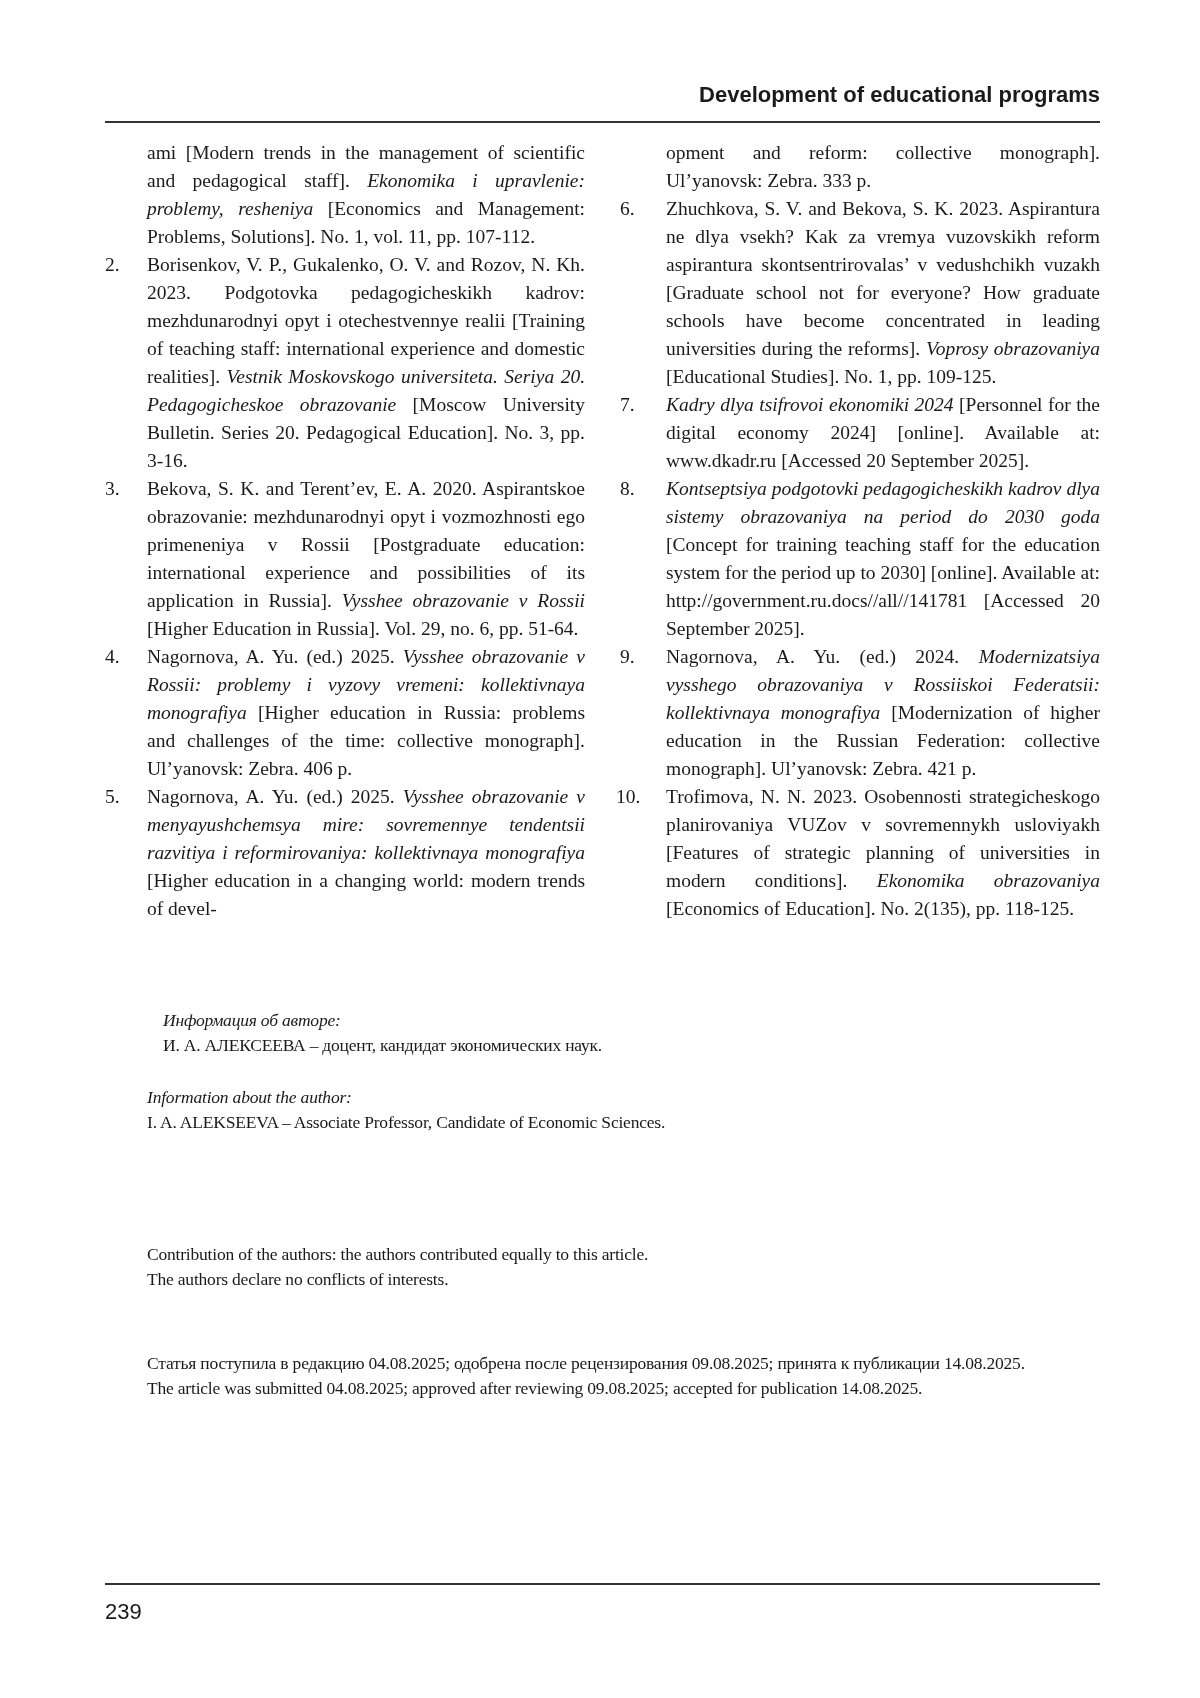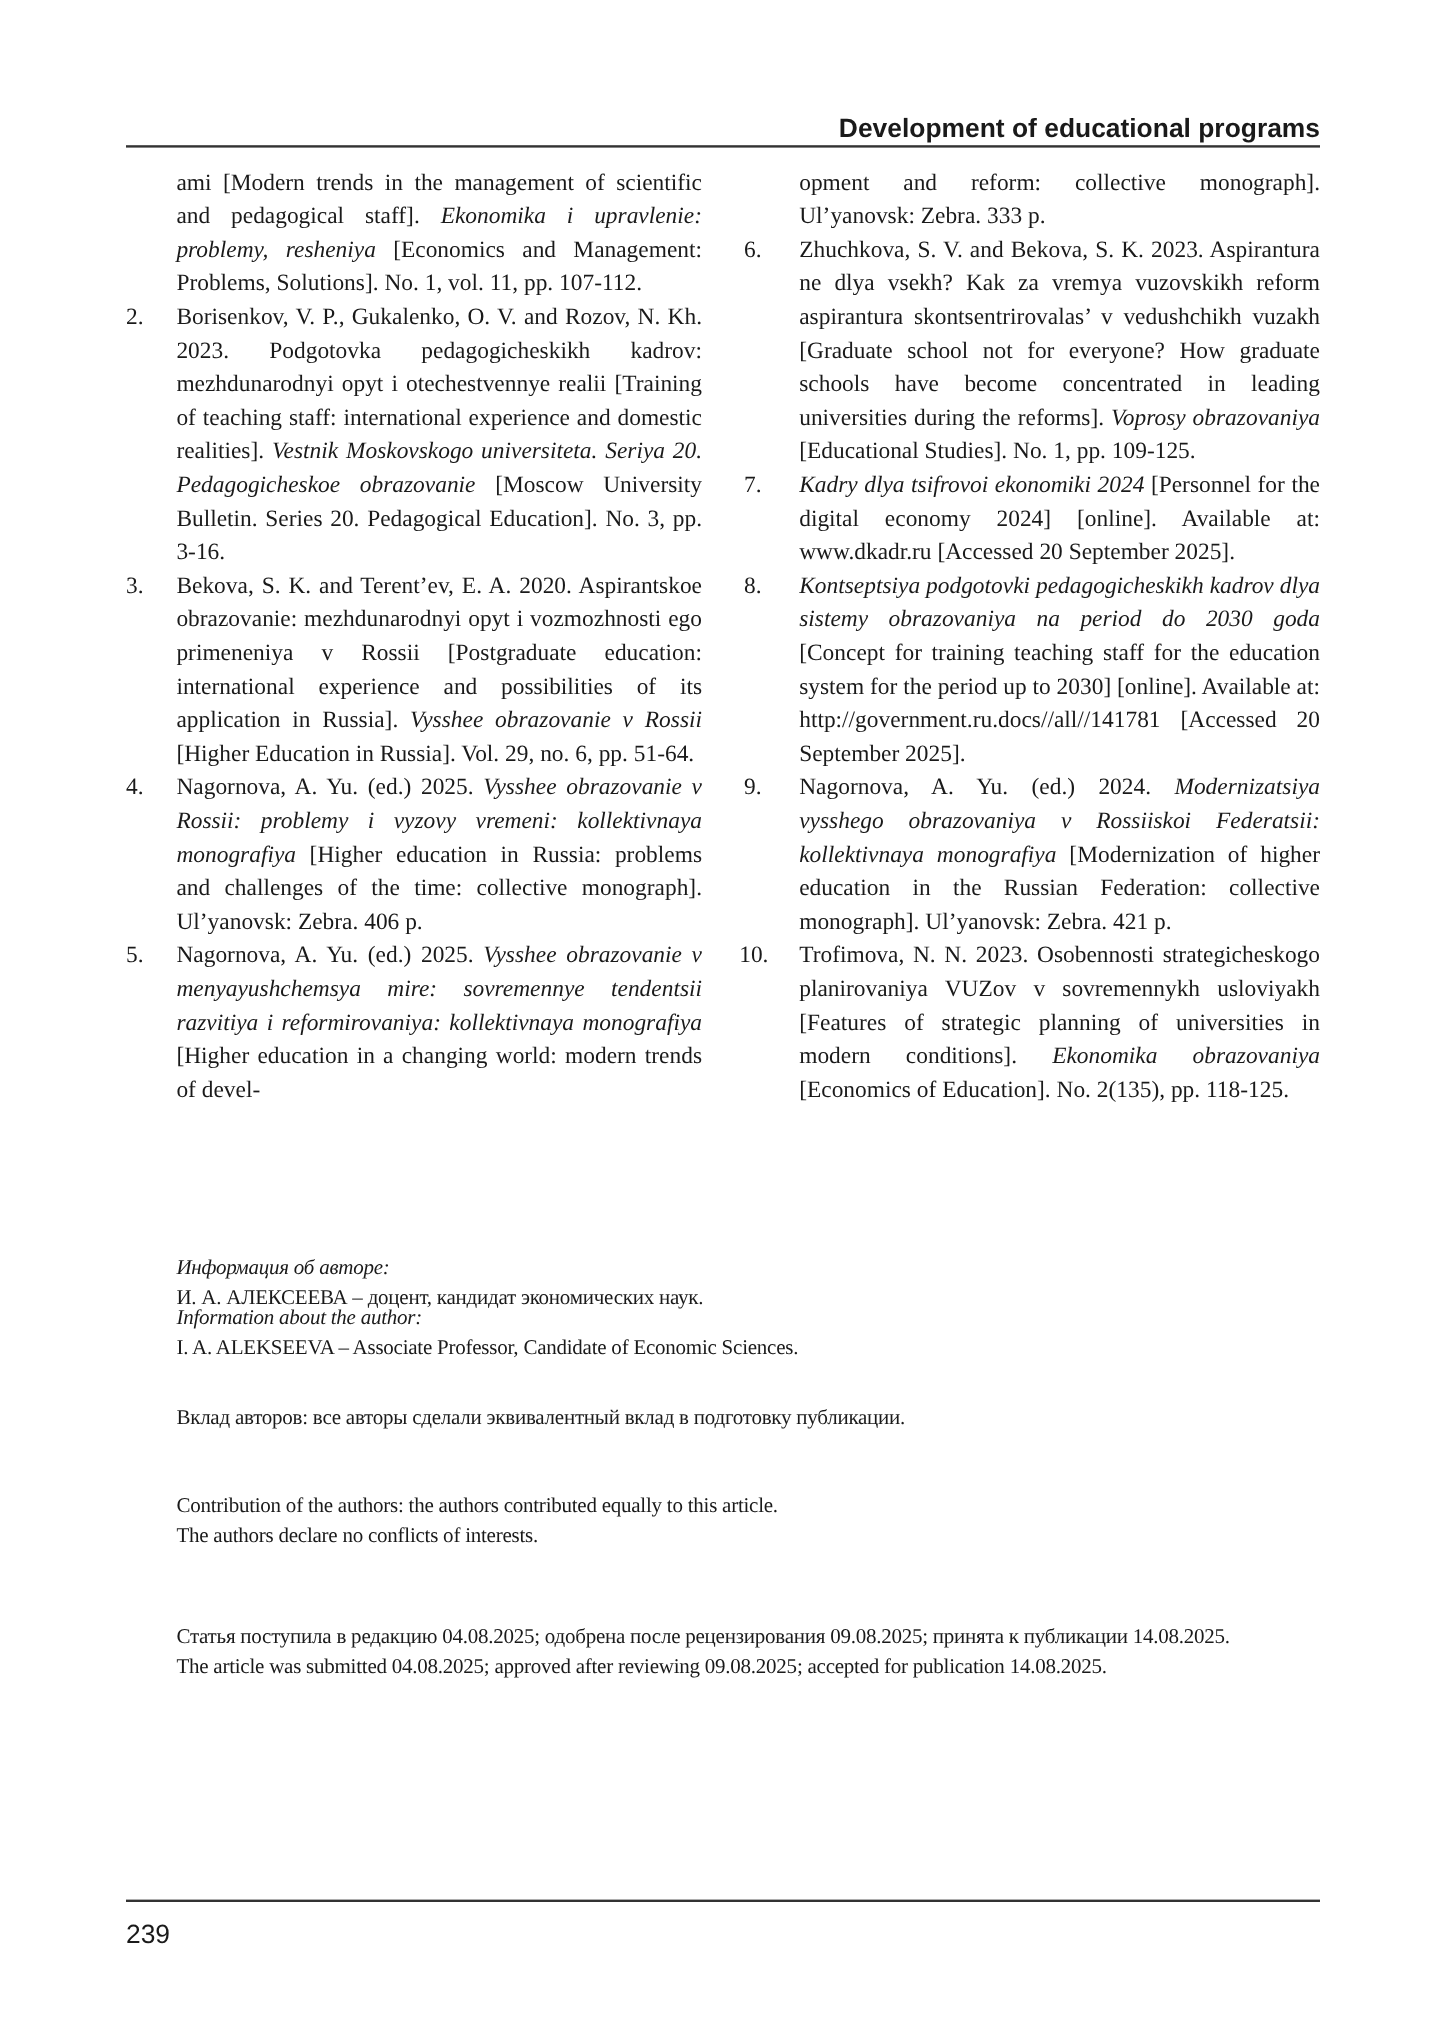--- a/index.html
+++ b/index.html
@@ -2,21 +2,21 @@
 <html><head>
   <meta charset="utf-8">
   <style>
     * { margin: 0; padding: 0; box-sizing: border-box; }
     html, body { width: 1200px; height: 1698px; background: #ffffff; }
     body { position: relative; color: #1a1a1a; font-family: "Liberation Serif", serif; }
 
     .running-head {
       position: absolute; left: 105px; top: 82px; width: 995px;
       text-align: right; font-family: "Liberation Sans", sans-serif;
-      font-weight: bold; font-size: 22px; color: #1a1a1a; margin-top: 12px;
+      font-weight: bold; font-size: 22px; color: #1a1a1a;
     }
     .rule-top { position: absolute; left: 105px; top: 121px; width: 995px; height: 2px; background: #333; }
 
     .columns { position: absolute; top: 139px; left: 105px; width: 995px; }
     .col { position: absolute; top: 0; width: 480px; font-size: 19.5px; line-height: 28px; text-align: justify; }
     .col.left { left: 0; }
     .col.right { left: 515px; }
 
     .ref { position: relative; padding-left: 42px; }
     .ref .num { position: absolute; left: 0; top: 0; }
@@ -51,32 +51,31 @@
   <div class="col right" id="col-right">
       <div class="ref"><span>opment and reform: collective monograph]. Ul’yanovsk: Zebra. 333 p.</span></div>
       <div class="ref"><span class="num">6.</span><span>Zhuchkova, S. V. and Bekova, S. K. 2023. Aspirantura ne dlya vsekh? Kak za vremya vuzovskikh reform aspirantura skontsentrirovalas’ v vedushchikh vuzakh [Graduate school not for everyone? How graduate schools have become concentrated in leading universities during the reforms]. </span><i>Voprosy obrazovaniya</i><span> [Educational Studies]. No. 1, pp. 109-125.</span></div>
       <div class="ref"><span class="num">7.</span><i>Kadry dlya tsifrovoi ekonomiki 2024</i><span> [Personnel for the digital economy 2024] [online]. Available at: www.dkadr.ru [Accessed 20 September 2025].</span></div>
       <div class="ref"><span class="num">8.</span><i>Kontseptsiya podgotovki pedagogicheskikh kadrov dlya sistemy obrazovaniya na period do 2030 goda</i><span> [Concept for training teaching staff for the education system for the period up to 2030] [online]. Available at: http://government.ru.docs//all//141781 [Accessed 20 September 2025].</span></div>
       <div class="ref"><span class="num">9.</span><span>Nagornova, A. Yu. (ed.) 2024. </span><i>Modernizatsiya vysshego obrazovaniya v Rossiiskoi Federatsii: kollektivnaya monografiya</i><span> [Modernization of higher education in the Russian Federation: collective monograph]. Ul’yanovsk: Zebra. 421 p.</span></div>
       <div class="ref ten"><span class="num">10.</span><span>Trofimova, N. N. 2023. Osobennosti strategicheskogo planirovaniya VUZov v sovremennykh usloviyakh [Features of strategic planning of universities in modern conditions]. </span><i>Ekonomika obrazovaniya</i><span> [Economics of Education]. No. 2(135), pp. 118-125.</span></div>
     </div>
 </div>
 
-<div class="info" style="top:1044px;">
+<div class="info" style="top:1008px;margin-left:16px;">
   <div class="it">Информация об авторе:</div>
   <div>И. А. АЛЕКСЕЕВА – доцент, кандидат экономических наук.</div>
 </div>
 
 <div class="info" style="top:1085px;">
   <div class="it">Information about the author:</div>
   <div>I. A. ALEKSEEVA – Associate Professor, Candidate of Economic Sciences.</div>
 </div>
 
 <div class="info" style="top:1169px;">
-  <div>Вклад авторов: все авторы сделали эквивалентный вклад в подготовку публикации.</div>
 </div>
 
 <div class="info" style="top:1242px;">
   <div>Contribution of the authors: the authors contributed equally to this article.</div>
   <div>The authors declare no conflicts of interests.</div>
 </div>
 
 <div class="info" style="top:1351px;">
   <div>Статья поступила в редакцию 04.08.2025; одобрена после рецензирования 09.08.2025; принята к публикации 14.08.2025.</div>
   <div>The article was submitted 04.08.2025; approved after reviewing 09.08.2025; accepted for publication 14.08.2025.</div>

